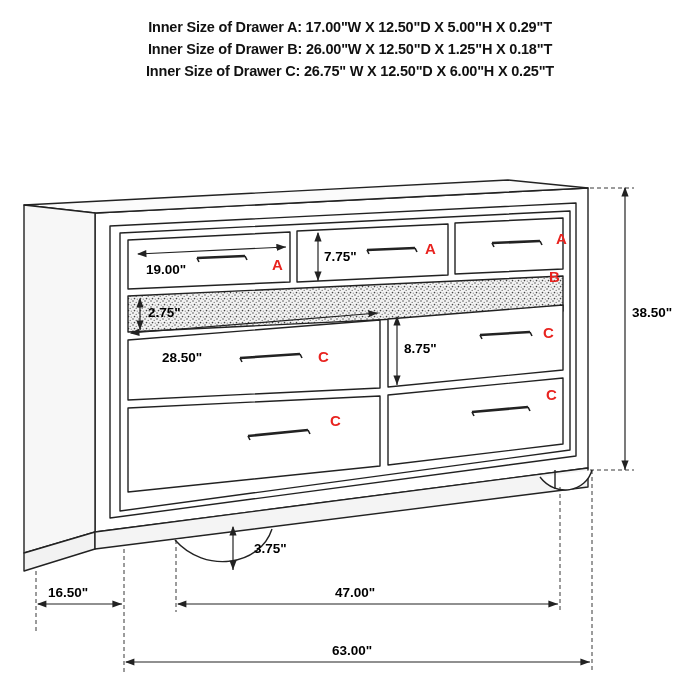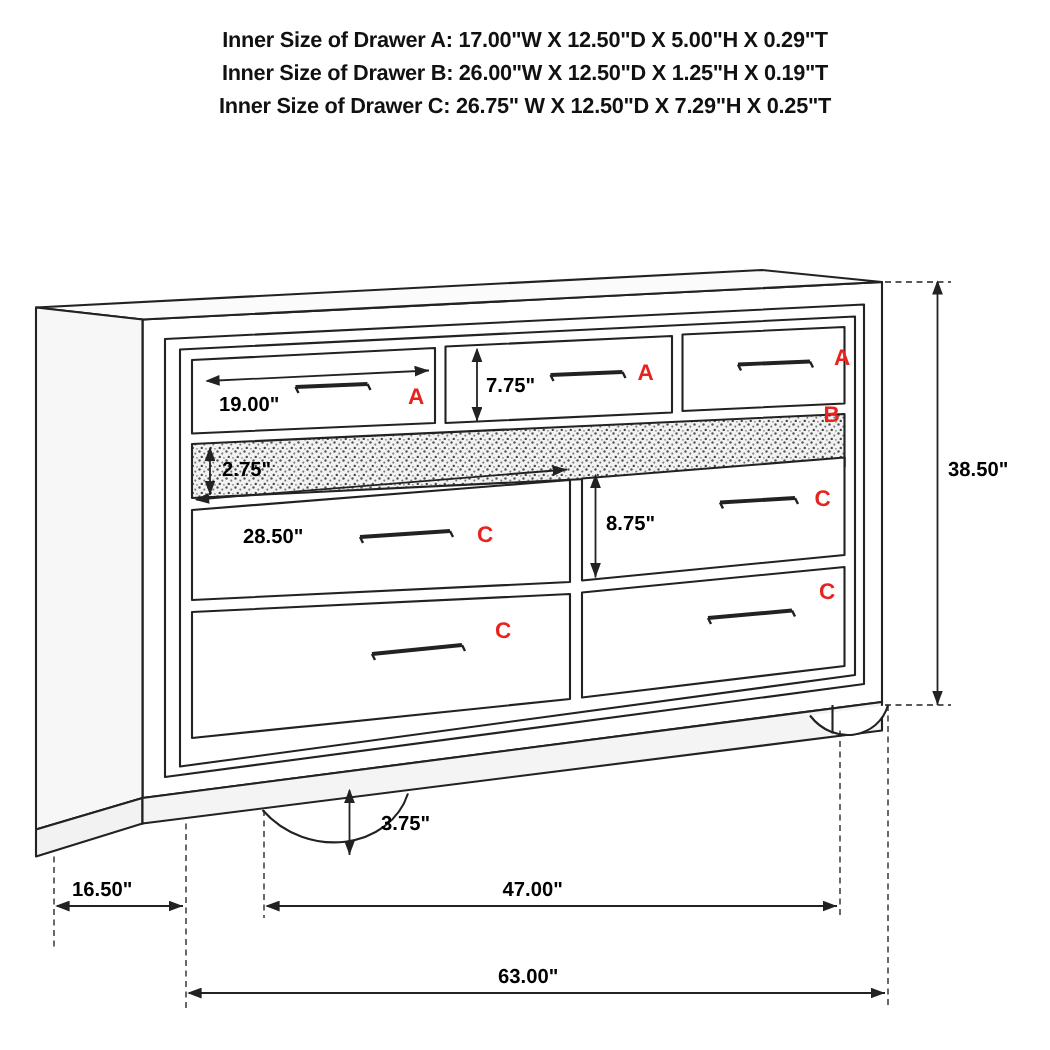--- a/index.html
+++ b/index.html
@@ -55,22 +55,22 @@
     white-space: nowrap;
   }
 </style>
 </head>
 <body>
 
 <div id="root">
 
   <div class="spec-block">
     <div class="spec-line">Inner Size of Drawer A: 17.00"W X 12.50"D X 5.00"H X 0.29"T</div>
-    <div class="spec-line">Inner Size of Drawer B: 26.00"W X 12.50"D X 1.25"H X 0.19"T</div>
-    <div class="spec-line">Inner Size of Drawer C: 26.75" W X 12.50"D X 7.29"H X 0.25"T</div>
+    <div class="spec-line">Inner Size of Drawer B: 26.00"W X 12.50"D X 1.25"H X 0.18"T</div>
+    <div class="spec-line">Inner Size of Drawer C: 26.75" W X 12.50"D X 6.00"H X 0.25"T</div>
   </div>
 
   <svg class="diagram" viewBox="0 0 700 700">
     <defs>
       <marker id="arrow" markerWidth="9" markerHeight="9" refX="8" refY="3" orient="auto" markerUnits="strokeWidth">
         <path d="M0,0 L8,3 L0,6 z" fill="#222222"></path>
       </marker>
       <marker id="arrowStart" markerWidth="9" markerHeight="9" refX="1" refY="3" orient="auto" markerUnits="strokeWidth">
         <path d="M8,0 L0,3 L8,6 z" fill="#222222"></path>
       </marker>

